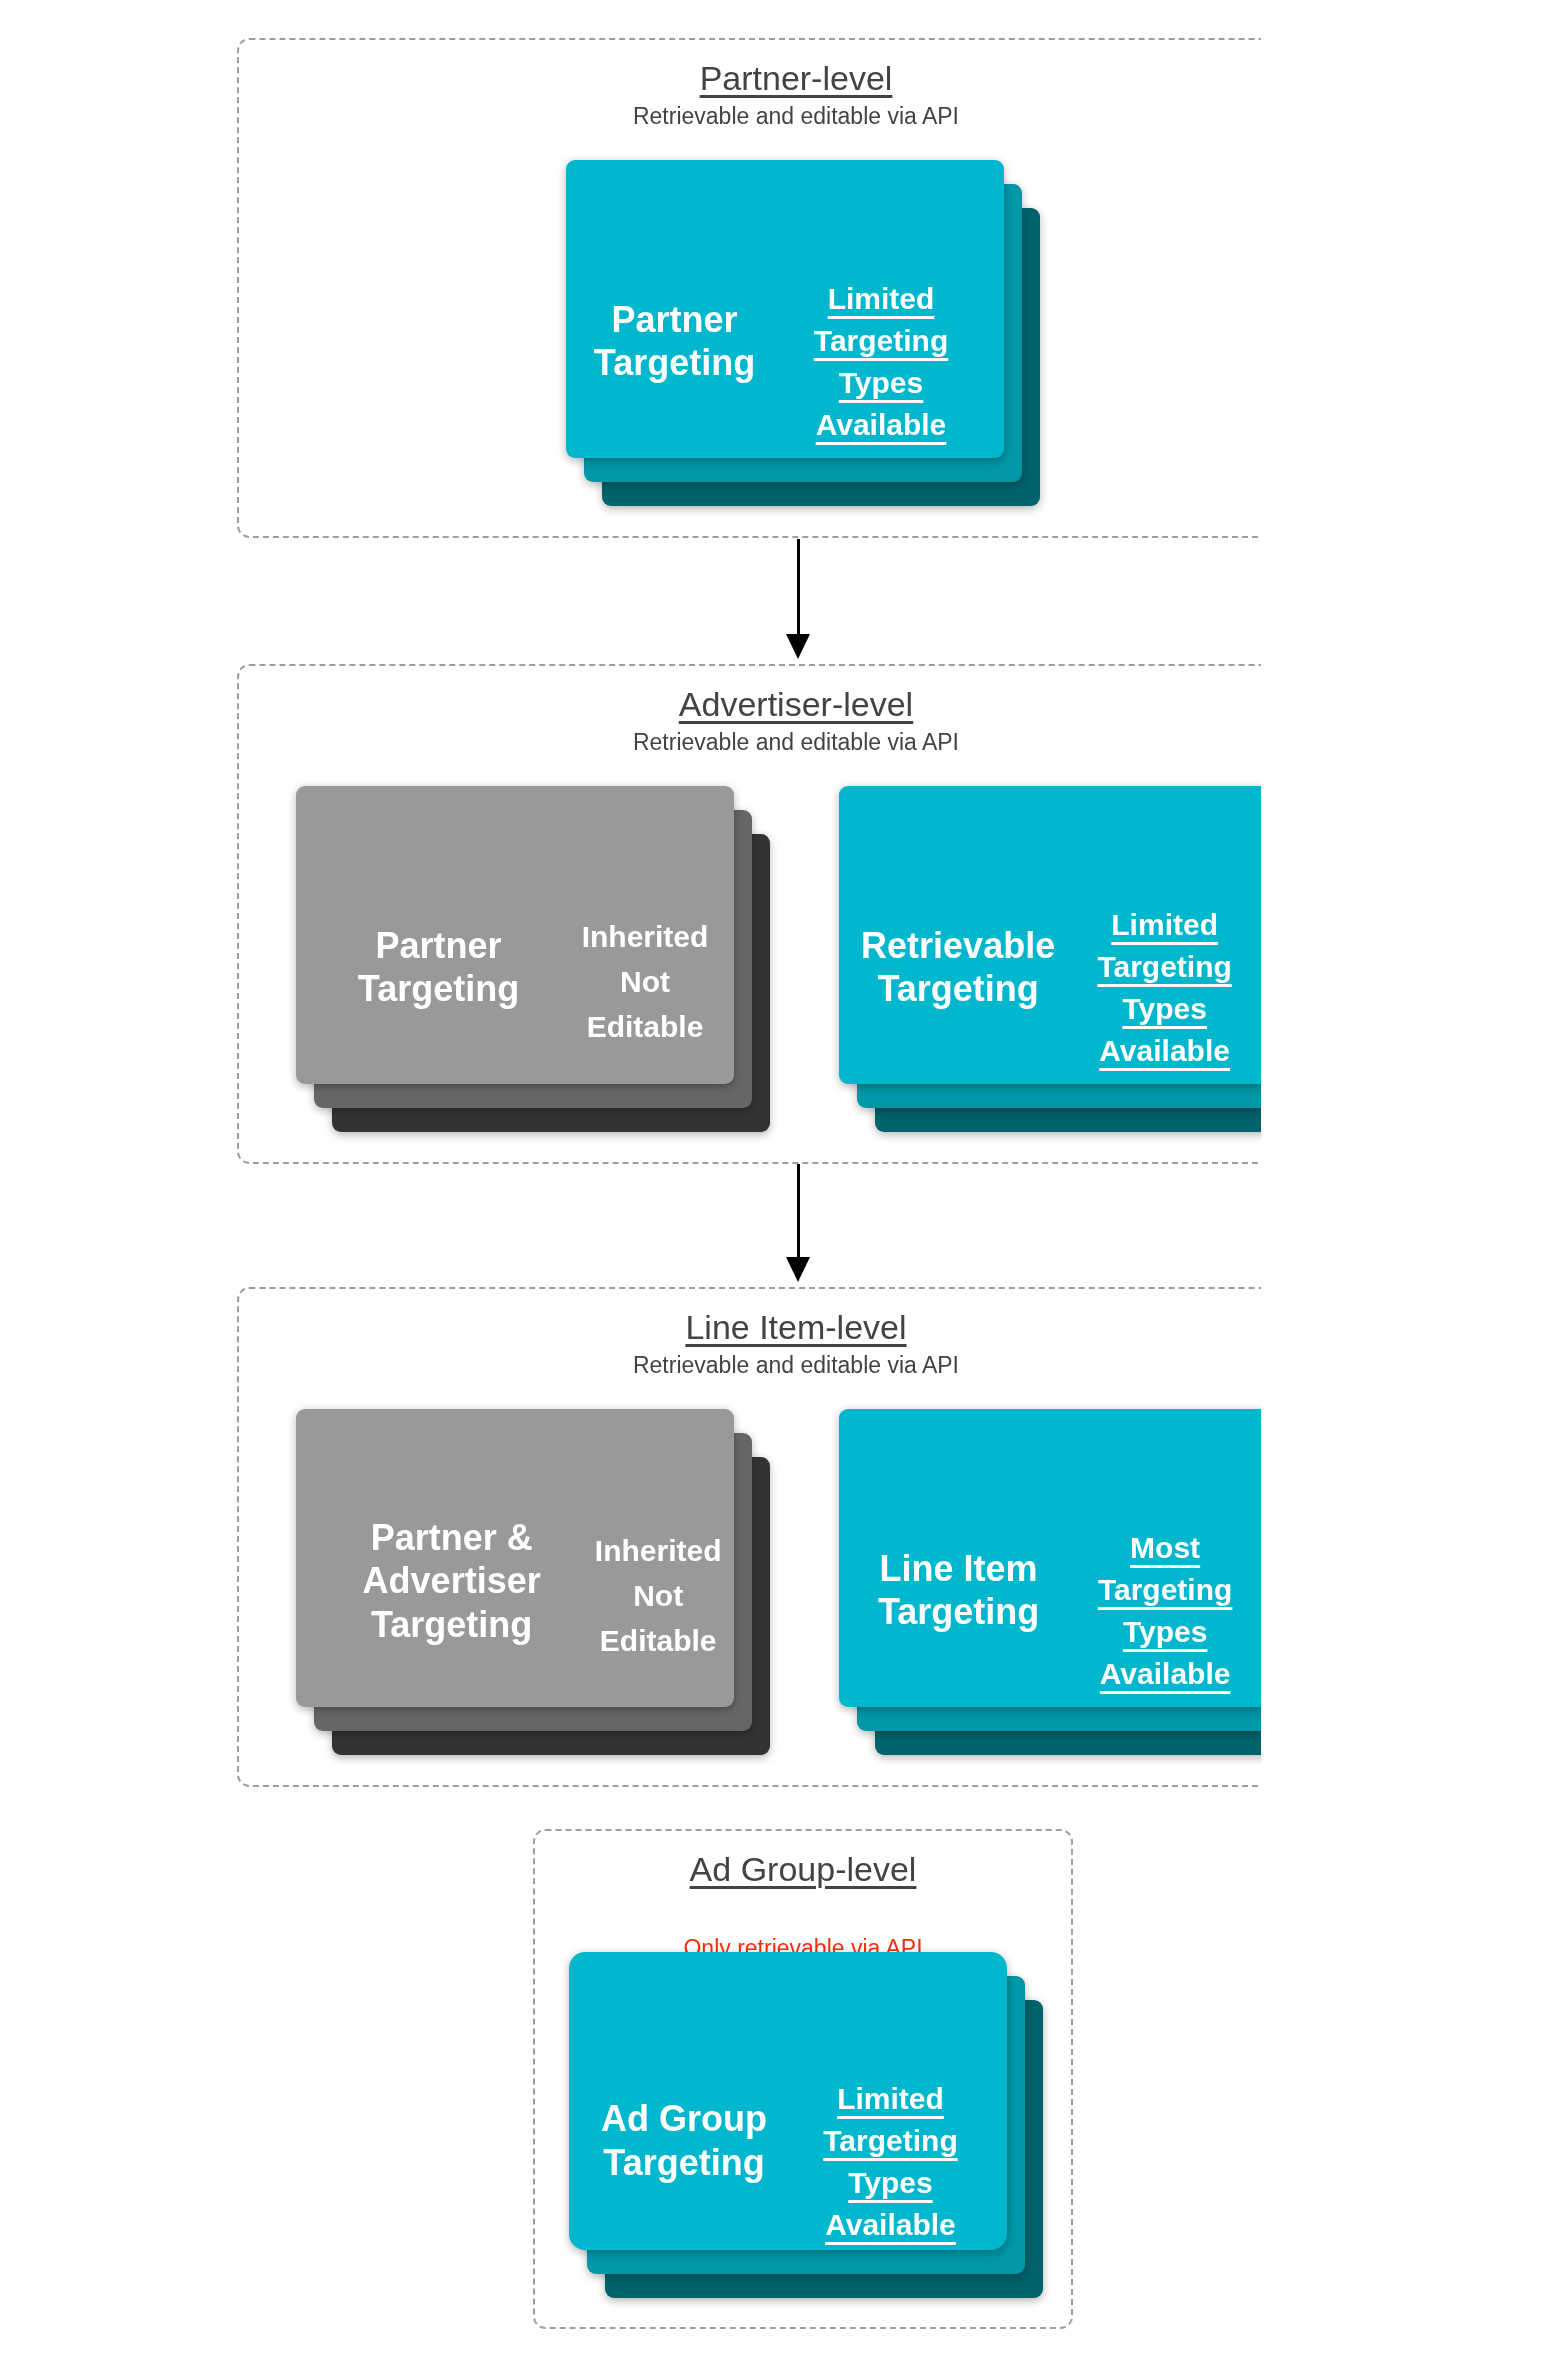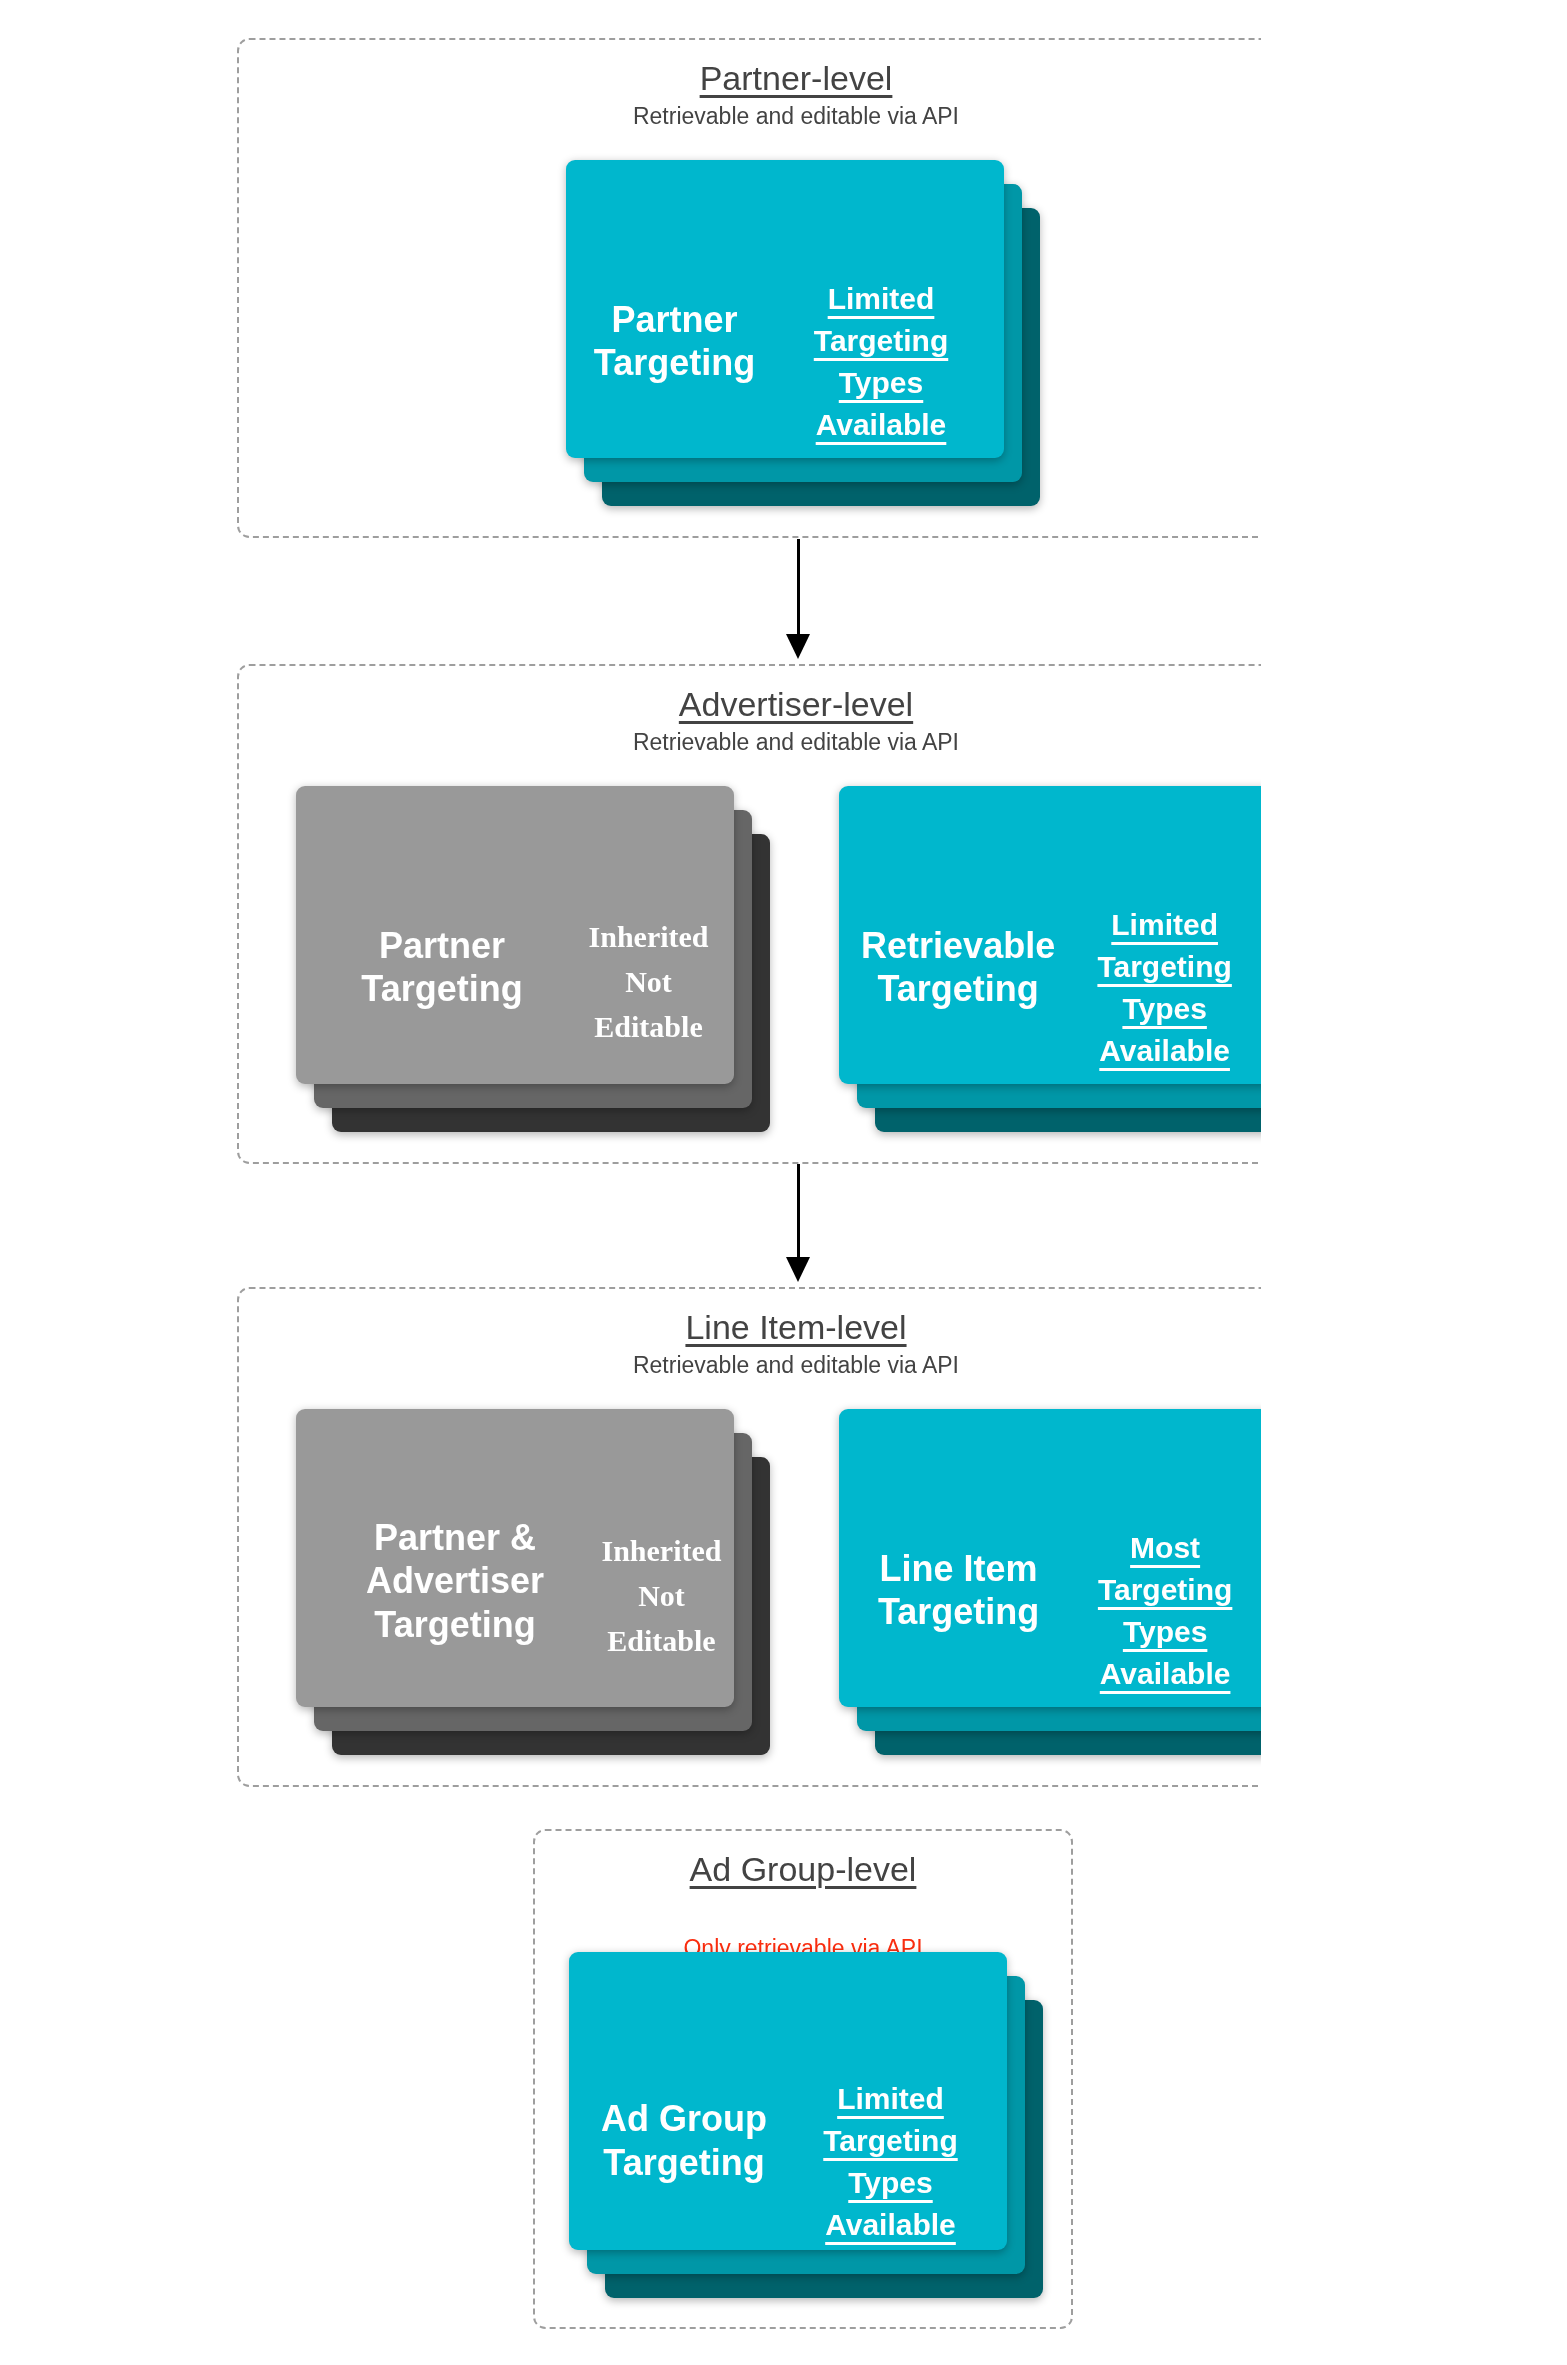--- a/index.html
+++ b/index.html
@@ -36,24 +36,24 @@
   .teal .l3{background:var(--teal-layer3);}
   .gray .card{background:var(--gray-main);}
   .gray .l2{background:var(--gray-layer2);}
   .gray .l3{background:var(--gray-layer3);}
 
   .card{
     left:0;top:0;display:flex;flex-direction:row;align-items:center;
     box-sizing:border-box;padding:64px 12.5px 0 12.5px;color:var(--card-text);text-align:center;
   }
   .card.pad-sm{padding-top:46px;}
-  .card.pad-lg{padding-top:79px;}
+  .card.pad-lg{padding-top:79px;border-radius:16px;}
   .card-title{font-size:36px;font-weight:700;line-height:1.2;max-width:413px;}
   .card-sub{margin-top:42px;font-size:30px;font-weight:700;line-height:1.4;max-width:413px;}
-  .card-sub.plain{margin-top:29px;line-height:1.5;font-family:Liberation Serif, serif;}
+  .card-sub.plain{margin-top:29px;line-height:1.5;}
   .card-sub.u .sub-line{
     text-decoration:underline;text-decoration-thickness:2.7px;text-underline-offset:7.1px;
   }
 
   .stack.pos-s1{left:566px;top:160px;}
   .stack.pos-s2-gray{left:296px;top:786px;}
   .stack.pos-s2-teal{left:839px;top:786px;}
   .stack.pos-s3-gray{left:296px;top:1409px;padding-left:25px;}
   .stack.pos-s3-teal{left:839px;top:1409px;}
   .stack.pos-s4{left:569px;top:1952px;}

